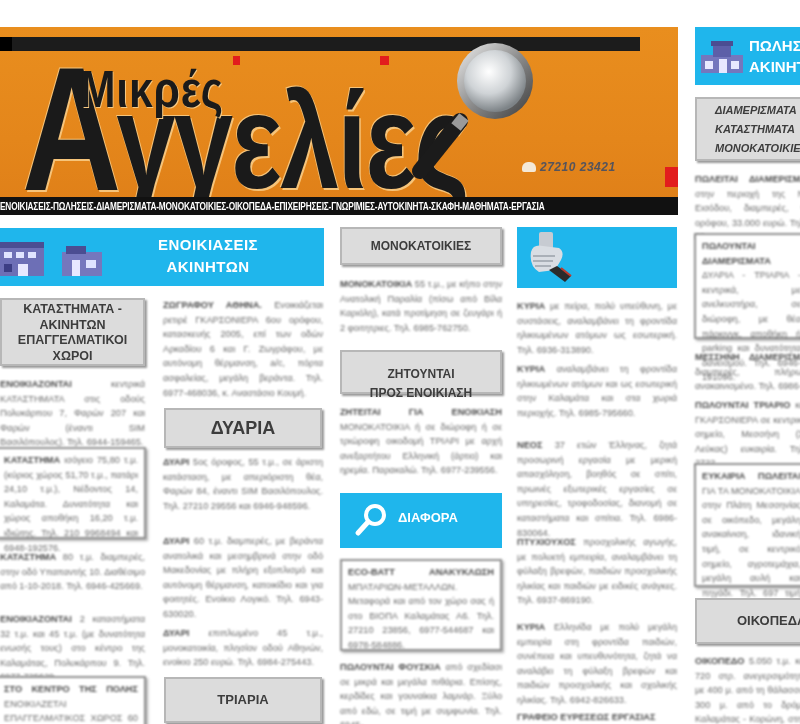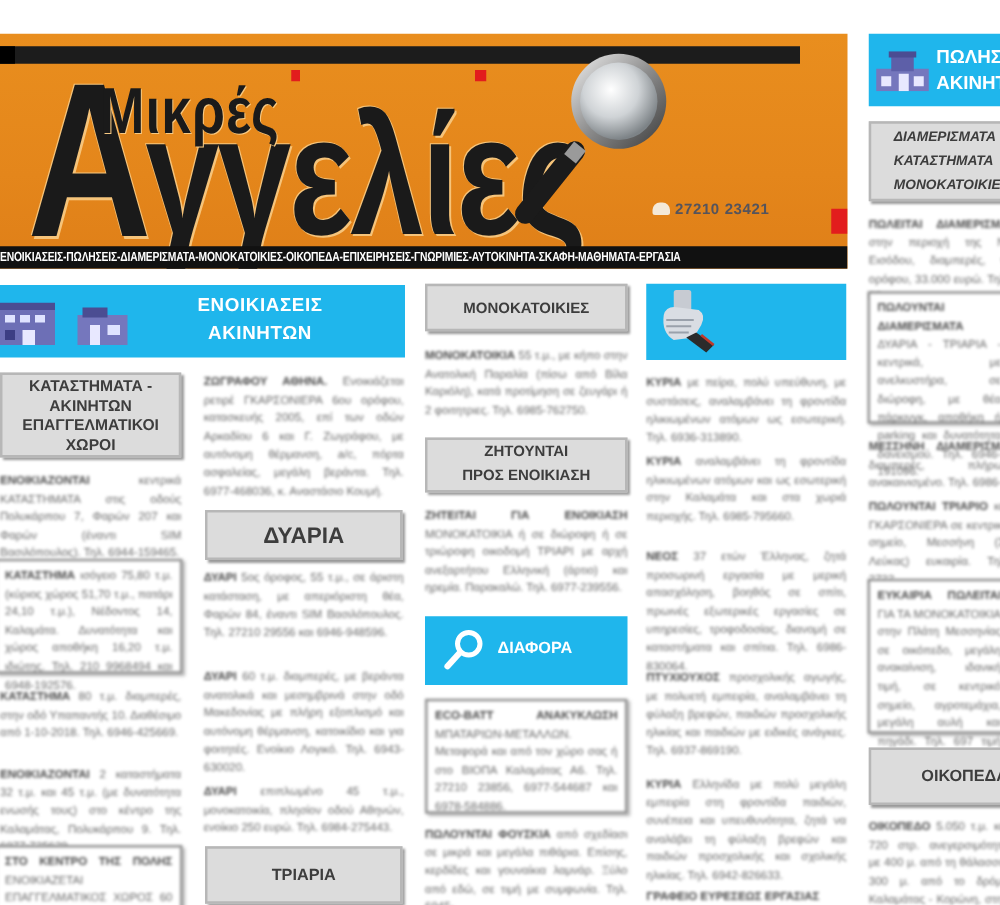--- a/index.html
+++ b/index.html
@@ -12,21 +12,21 @@
   .mh-topbar-stub { position: absolute; left: 0; top: 10px; width: 12px; height: 14px; background: #000; }
   .mh-red1 { position: absolute; left: 233px; top: 29px; width: 7px; height: 9px; background: #e21d1d; }
   .mh-red2 { position: absolute; left: 380px; top: 29px; width: 9px; height: 9px; background: #e21d1d; }
   .mh-red3 { position: absolute; left: 665px; top: 140px; width: 13px; height: 20px; background: #e21d1d; }
   .mh-small { position: absolute; left: 80px; top: 32px; font-family: "Liberation Sans", sans-serif; font-weight: 700; font-size: 52px; letter-spacing: 1px; color: #1a1a1a; transform: scaleX(0.82); transform-origin: left top; text-shadow: 1px 1px 0 #f7c982; }
   .mh-big { position: absolute; left: 22px; top: 22px; font-family: "Liberation Sans", sans-serif; font-weight: 700; font-size: 176px; line-height: 160px; color: #1a1a1a; letter-spacing: -6px; transform: scaleX(0.78); transform-origin: left top; text-shadow: 2px 2px 0 #f6c47a, -1px -1px 0 #f6c47a; }
   .mh-big .rest { font-size: 136px; letter-spacing: -2px; vertical-align: 2px; }
   .mh-glass { position: absolute; left: 400px; top: 6px; width: 150px; height: 150px; }
   .mh-phone { position: absolute; left: 522px; top: 132px; height: 16px; display: flex; align-items: center; gap: 4px; }
   .mh-phone .ph-icon { width: 14px; height: 10px; background: #f4e9d8; border-radius: 6px 6px 2px 2px; }
-  .mh-phone .ph-num { font-size: 12px; font-weight: 700; color: #55545c; letter-spacing: 0.5px; filter: blur(0.6px); }
+  .mh-phone .ph-num { font-size: 12px; font-weight: 700; font-style: italic; color: #55545c; letter-spacing: 0.5px; filter: blur(0.6px); }
   .mh-strip { position: absolute; left: 0; top: 170px; width: 678px; height: 18px; background: #111; color: #fff; font-size: 10.6px; font-weight: 700; line-height: 18px; white-space: nowrap; overflow: hidden; transform-origin: left; letter-spacing: -0.2px; }
   .mh-strip span { display: inline-block; transform: scaleX(0.78); transform-origin: left center; }
 
   
   .blue-bar { position: absolute; background: #1fb6ec; color: #fff; font-weight: 700; text-align: center; }
   .gray-box { position: absolute; background: #dcdcdc; border: 2px solid #b7b7b7; box-shadow: 2px 2px 2px #9a9a9a; color: #3d3d3d; font-weight: 700; text-align: center; filter: blur(0.3px); }
   .ad { position: absolute; font-size: 9.2px; line-height: 14.6px; color: #6a6a6a; text-align: justify; filter: blur(1.2px); }
   .ad b { color: #4a4a4a; }
   .ad-framed { position: absolute; border: 2px solid #8f8f8f; box-shadow: 2px 2px 2px #b5b5b5; padding: 4px 6px; background: #fff; font-size: 9.2px; line-height: 14.6px; color: #6a6a6a; text-align: justify; filter: blur(1.2px); }
   .ad-framed b { color: #4a4a4a; }
@@ -135,21 +135,21 @@
 <div class="gray-box" style="left:164px;top:677px;width:158px;height:46px;font-size:13px;line-height:42px;">
   <span>ΤΡΙΑΡΙΑ</span>
 </div>
 
 <div class="gray-box" style="left:340px;top:227px;width:162px;height:38px;font-size:12px;line-height:34px;">
   <span>ΜΟΝΟΚΑΤΟΙΚΙΕΣ</span>
 </div>
 <div class="ad" style="left:340px;top:277px;width:162px;">
   <b>ΜΟΝΟΚΑΤΟΙΚΙΑ</b> <span>55 τ.μ., με κήπο στην Ανατολική Παραλία (πίσω από Βίλα Καριόλη), κατά προτίμηση σε ζευγάρι ή 2 φοιτητριες. Τηλ. 6985-762750.</span>
 </div>
-<div class="gray-box" style="left:340px;top:350px;width:162px;height:44px;font-size:12px;line-height:19px;padding-top:0;">
+<div class="gray-box" style="left:340px;top:350px;width:162px;height:44px;font-size:12px;line-height:19px;padding-top:13px;">
   <div>ΖΗΤΟΥΝΤΑΙ</div>
   <div>ΠΡΟΣ ΕΝΟΙΚΙΑΣΗ</div>
 </div>
 <div class="ad" style="left:340px;top:405px;width:162px;">
   <b>ΖΗΤΕΙΤΑΙ ΓΙΑ ΕΝΟΙΚΙΑΣΗ</b> <span>ΜΟΝΟΚΑΤΟΙΚΙΑ ή σε διώροφη ή σε τριώροφη οικοδομή ΤΡΙΑΡΙ με αρχή ανεξαρτήτου Ελληνική (άρτιο) και ηρεμία. Παρακαλώ. Τηλ. 6977-239556.</span>
 </div>
 
 <div class="blue-bar" style="left:340px;top:493px;width:162px;height:55px;">
   <svg style="position:absolute;left:14px;top:10px;" width="34" height="34" viewBox="0 0 34 34">
     <circle cx="21" cy="12" r="9" fill="none" stroke="#fff" stroke-width="4"></circle>

